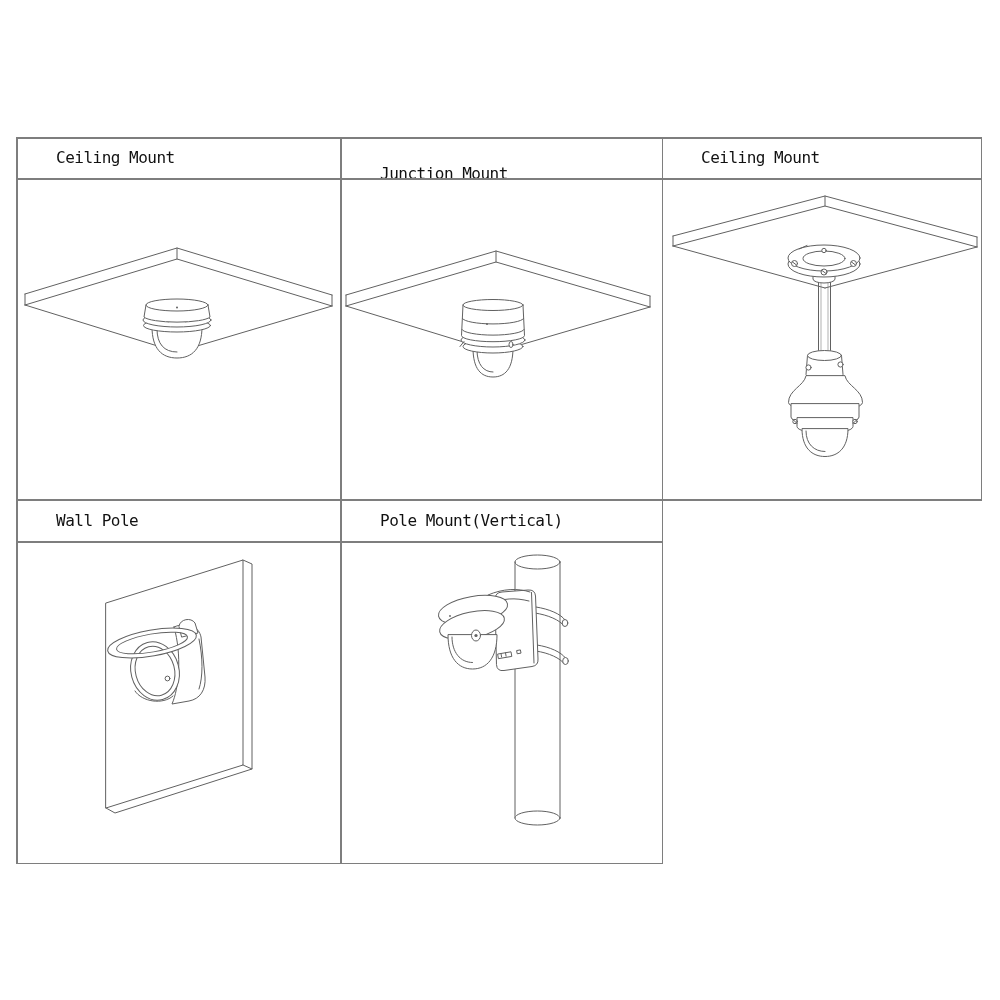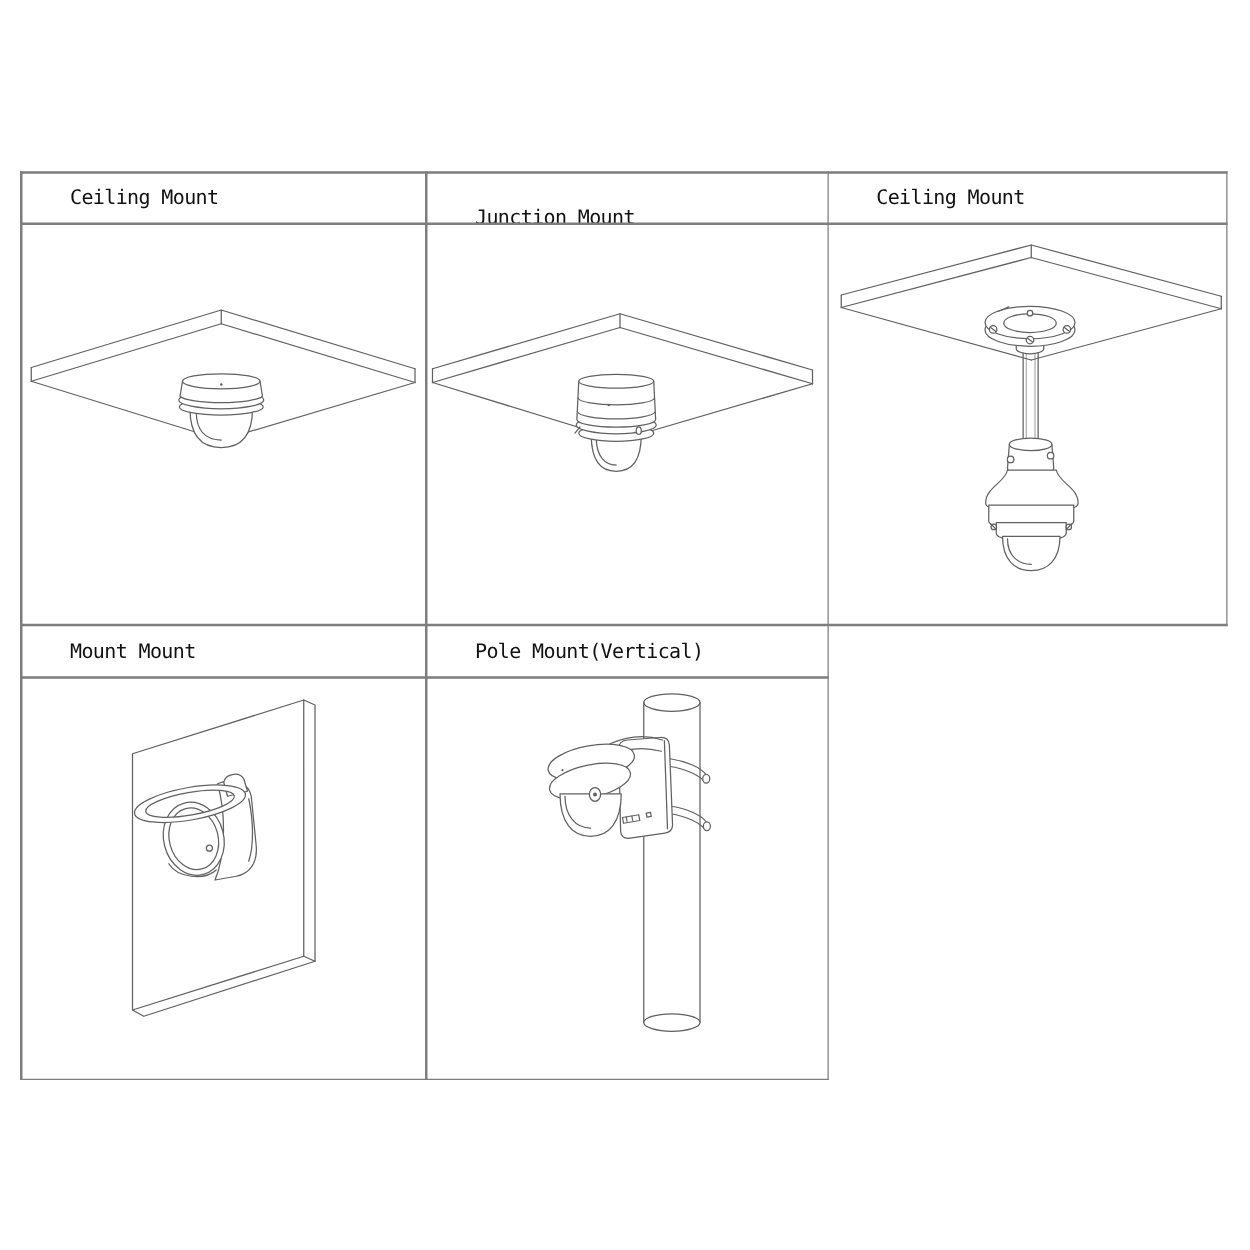--- a/index.html
+++ b/index.html
@@ -28,21 +28,21 @@
       <span>Ceiling Mount</span>
     </div>
     <div class="hdr" style="left:324px;top:16px;width:275px;height:41px">
       <span>Junction Mount</span>
     </div>
     <div class="hdr" style="left:645px;top:0;width:321px;height:41px">
       <span>Ceiling Mount</span>
     </div>
 
     <div class="hdr" style="left:0;top:362px;width:324px;height:42px">
-      <span>Mount Mount</span>
+      <span>Wall Pole</span>
     </div>
     <div class="hdr" style="left:324px;top:362px;width:333px;height:42px">
       <span>Pole Mount(Vertical)</span>
     </div>
 
     <svg class="cell-svg" style="left:0;top:41px" width="324" height="321" viewBox="0 0 324 321">
       <g>
         <path d="M9,116 L161,70 L316,117"></path>
         <path d="M9,127 L161,81 L316,128"></path>
         <path d="M161,70 L161,81"></path>

